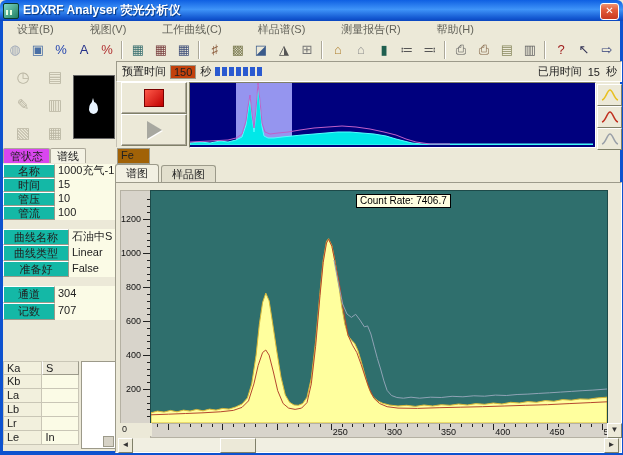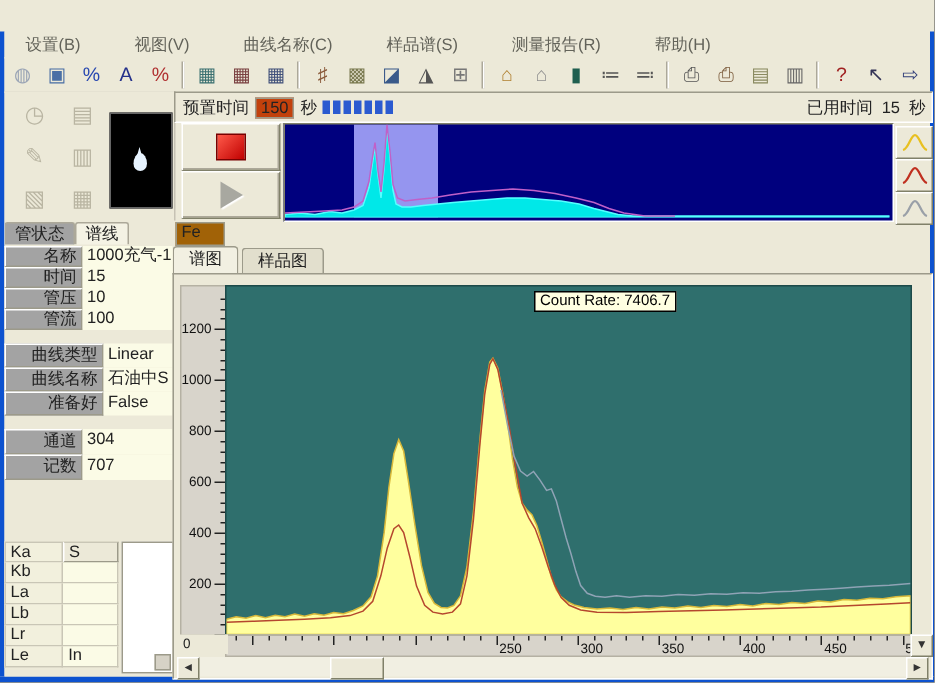--- a/index.html
+++ b/index.html
@@ -28,25 +28,25 @@
   .tsep{width:1px;height:18px;background:#aca899;border-right:1px solid #fff;margin:0 3px;}
   
   .workspace{position:absolute;left:3px;top:61px;width:617px;height:390px;background:#ece9d8;}
   
   .iconbox{position:absolute;left:0;top:0;width:113px;height:86px;border-right:1px solid #c6c2b4;}
   .dbtn{position:absolute;width:24px;height:24px;color:#b9b5a2;font-size:15px;text-align:center;line-height:24px;}
   .sampleimg{position:absolute;left:70px;top:14px;width:40px;height:62px;background:#000;border:1px solid #666;}
   .drop{position:absolute;left:15px;top:26px;width:9px;height:12px;background:#e8f4ff;border-radius:50% 50% 50% 50%/60% 60% 40% 40%;}
   .drop:before{content:"";position:absolute;left:2px;top:-4px;border-left:2px solid transparent;border-right:2px solid transparent;border-bottom:7px solid #e8f4ff;}
   .ltabs{position:absolute;left:0;top:87px;width:112px;height:15px;display:flex;}
-  .ltab{padding:0 6px;border:1px solid #aca899;border-bottom:none;border-radius:2px 2px 0 0;background:#a3a3a3;line-height:14px;font-size:11px;cursor:pointer;}
+  .ltab{padding:0 6px;border:1px solid #aca899;border-bottom:none;border-radius:2px 2px 0 0;background:#d946ef;line-height:14px;font-size:11px;cursor:pointer;}
   .ltab.active{background:#f4f2e4;position:relative;z-index:2;}
   .propgrid{position:absolute;left:0;top:103px;width:112px;}
   .prow{display:flex;margin-bottom:0;}
-  .plabel{background:#a3a3a3;border:1px solid;border-color:#fff #9c9a8a #9c9a8a #fff;text-align:right;padding:0 3px;font-size:11px;line-height:12px;}
+  .plabel{background:#14b8a6;border:1px solid;border-color:#fff #9c9a8a #9c9a8a #fff;text-align:center;padding:0 3px;font-size:11px;line-height:12px;}
   .pvalue{background:#fbfbe6;flex:1;padding:0 3px;font-size:11px;line-height:12px;white-space:nowrap;overflow:hidden;}
   
   .linestable{position:absolute;left:0;top:300px;width:76px;background:#fbfbe6;}
   .lrow{display:flex;height:14px;}
   .lcell{width:36px;border:1px solid #c9c6b6;border-top:none;line-height:13px;padding-left:3px;font-size:11px;background:#f2f0dd;}
   .lcell2{width:34px;border:1px solid #c9c6b6;border-left:none;border-top:none;line-height:13px;padding-left:3px;font-size:11px;background:#fbfbe6;}
   .lrow:first-child .lcell,.lrow:first-child .lcell2{border-top:1px solid #c9c6b6;}
   .lcell2.hdr{background:#ece9d8;border:1px solid;border-color:#fff #9c9a8a #9c9a8a #fff;}
   .whitelist{position:absolute;left:78px;top:300px;width:33px;height:86px;background:#fff;border:1px solid #9c9a8a;}
   .wthumb{position:absolute;right:1px;bottom:1px;width:9px;height:9px;background:#d6d2c6;border:1px solid #9c9a8a;}
@@ -85,28 +85,33 @@
   .corner0{position:absolute;left:4px;top:240px;width:30px;height:13px;font-size:9px;line-height:13px;padding-left:2px;background:#ece9d8;}
   .tooltip{position:absolute;left:205px;top:3px;background:#ffffe1;border:1px solid #000;font-size:10px;line-height:12px;padding:0 3px;color:#000;white-space:nowrap;}
   .sbtn{position:absolute;background:#ece9d8;border:1px solid;border-color:#fff #808069 #808069 #fff;font-size:8px;text-align:center;color:#333;cursor:pointer;}
   .hscroll{position:absolute;left:2px;top:255px;width:501px;height:13px;background:#f1efe2;}
   .hthumb{position:absolute;left:102px;top:0;width:34px;height:13px;background:#ece9d8;border:1px solid;border-color:#fff #808069 #808069 #fff;cursor:grab;}
 </style>
 </head>
 <body>
 
 <div class="window">
+  <div class="titlebar">
+    <div class="appicon"></div>
+    <span class="apptitle">EDXRF Analyser 荧光分析仪</span>
+    <div class="closebtn">✕</div>
+  </div>
   <div class="sideL"></div>
   <div class="sideR"></div>
   <div class="bottomedge"></div>
 
   <div class="menubar" id="menubar">
       <span class="menuitem">设置(B)</span>
       <span class="menuitem">视图(V)</span>
-      <span class="menuitem">曲线名称(C)</span>
+      <span class="menuitem">工作曲线(C)</span>
       <span class="menuitem">样品谱(S)</span>
       <span class="menuitem">测量报告(R)</span>
       <span class="menuitem">帮助(H)</span>
     </div>
   <div class="toolbar" id="toolbar">
       <span class="tbtn" style="color: rgb(154, 164, 181);">◍</span>
       <span class="tbtn" style="color: rgb(74, 111, 165);">▣</span>
       <span class="tbtn" style="color: rgb(39, 71, 176);">%</span>
       <span class="tbtn" style="color: rgb(36, 48, 138);">A</span>
       <span class="tbtn" style="color: rgb(176, 48, 48);">%</span>
@@ -168,26 +173,26 @@
         <div class="prow" style="height: 14px;">
           <div class="plabel" style="width: 44px; line-height: 12px;">管压</div>
           <div class="pvalue" style="line-height: 12px;">10</div>
         </div>
         <div class="prow" style="height: 14px;">
           <div class="plabel" style="width: 44px; line-height: 12px;">管流</div>
           <div class="pvalue" style="line-height: 12px;">100</div>
         </div>
         <div style="height: 9px;"></div>
         <div class="prow" style="height: 16px;">
+          <div class="plabel" style="width: 58px; line-height: 14px;">曲线名称</div>
+          <div class="pvalue" style="line-height: 14px;">石油中S</div>
+        </div>
+        <div class="prow" style="height: 16px;">
           <div class="plabel" style="width: 58px; line-height: 14px;">曲线类型</div>
           <div class="pvalue" style="line-height: 14px;">Linear</div>
-        </div>
-        <div class="prow" style="height: 16px;">
-          <div class="plabel" style="width: 58px; line-height: 14px;">曲线名称</div>
-          <div class="pvalue" style="line-height: 14px;">石油中S</div>
         </div>
         <div class="prow" style="height: 16px;">
           <div class="plabel" style="width: 58px; line-height: 14px;">准备好</div>
           <div class="pvalue" style="line-height: 14px;">False</div>
         </div>
         <div style="height: 9px;"></div>
         <div class="prow" style="height: 17px;">
           <div class="plabel" style="width: 44px; line-height: 15px;">通道</div>
           <div class="pvalue" style="line-height: 15px;">304</div>
         </div>

